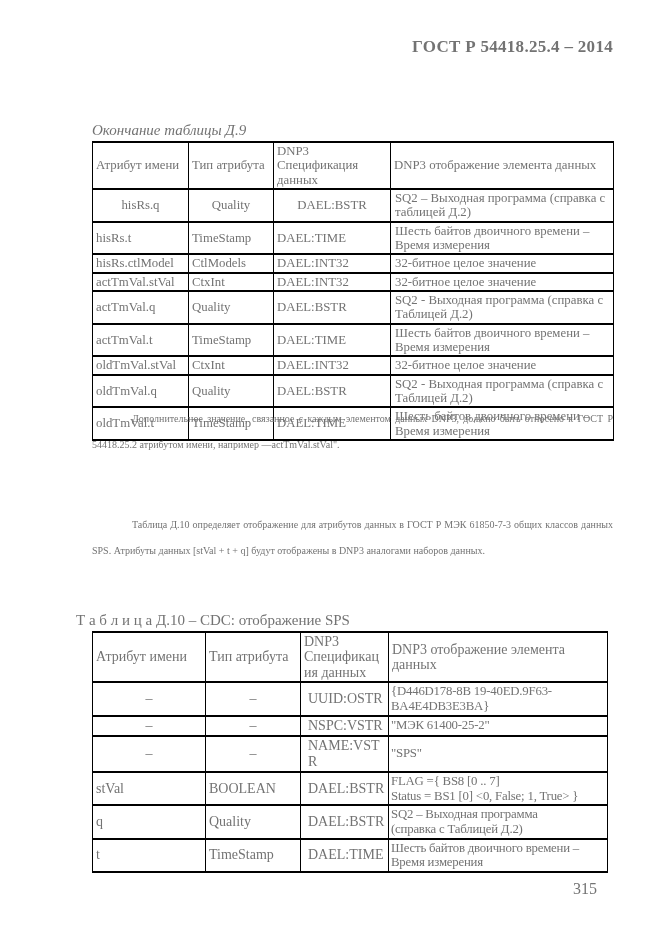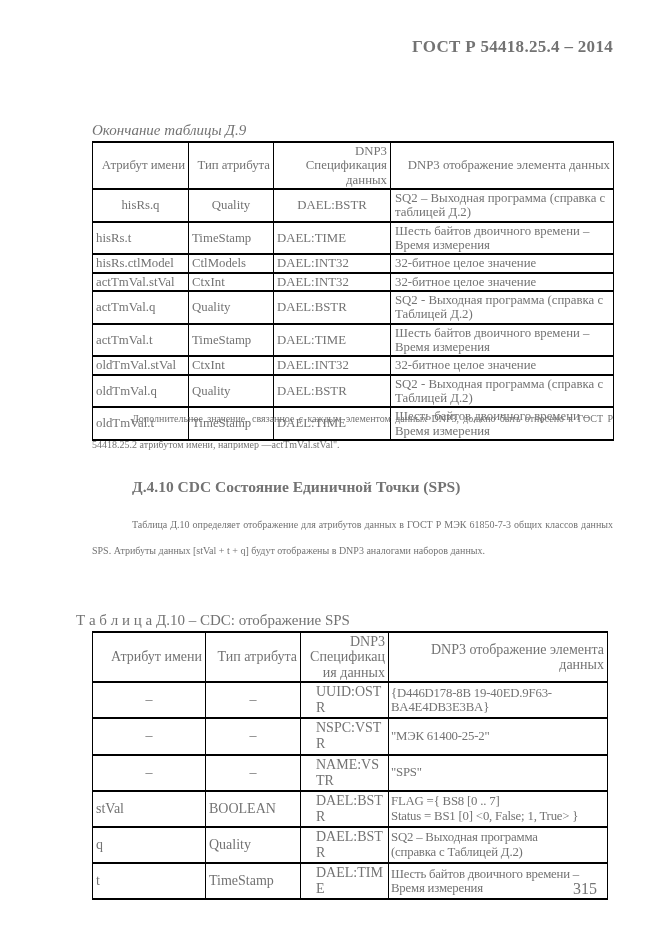--- a/index.html
+++ b/index.html
@@ -30,27 +30,27 @@
   #table1 { top:141px; left:92px; width:521px; font-size:12.8px; line-height:1.12; }
   #table2 { top:631px; left:92px; width:515px; font-size:14px;  line-height:1.15; }
   td, th {
     border:1px solid #000;
     border-top-width:2px; border-bottom-width:2px;
     padding:1px 3px;
     vertical-align:middle;
     overflow:hidden;
     word-wrap:break-word;
   }
-  th { font-weight:normal; text-align:right; }
+  th { font-weight:normal; text-align:left; }
   td { text-align:left; white-space:pre-line; }
   
   #table1 tbody tr:first-child td:nth-child(-n+3) { text-align:center; }
   #table1 td:nth-child(4) { padding-left:4px; }
   #table2 th { line-height:1.1; }
-  #table2 td:nth-child(3) { padding-left:15px; }
+  #table2 td:nth-child(3) { padding-left:7px; }
   #table2 td:nth-child(4) { font-size:12.8px; letter-spacing:-0.2px; padding-left:2px; }
   td.center { text-align:center; }
   .para {
     position:absolute; left:92px; width:521px; margin:0;
     font-size:10px; line-height:26px;
     text-align:justify; text-indent:40px;
   }
   #para1 { top:406px; }
   #para2 { top:512px; }
   .heading {
@@ -144,21 +144,20 @@
           <td>oldTmVal.t</td>
           <td>TimeStamp</td>
           <td>DAEL:TIME</td>
           <td>Шесть байтов двоичного времени – Время измерения</td>
         </tr>
       </tbody>
     </table>
 
   <p class="para" id="para1">Дополнительное значение, связанное с каждым элементом данных DNP3, должно быть относено к ГОСТ Р 54418.25.2 атрибутом имени, например —actTmVal.stVal".</p>
 
-  <p class="heading">Д.4.10 CDC Состояние Единичной Точки (SPS)</p>
 
   <p class="para" id="para2">Таблица Д.10 определяет отображение для атрибутов данных в ГОСТ Р МЭК 61850-7-3 общих классов данных SPS. Атрибуты данных [stVal + t + q] будут отображены в DNP3 аналогами наборов данных.</p>
 
   <div class="caption2">Т а б л и ц а Д.10 – CDC: отображение SPS</div>
 
   <table id="table2">
       <colgroup>
         <col style="width: 113px;">
         <col style="width: 95px;">
         <col style="width: 88px;">

